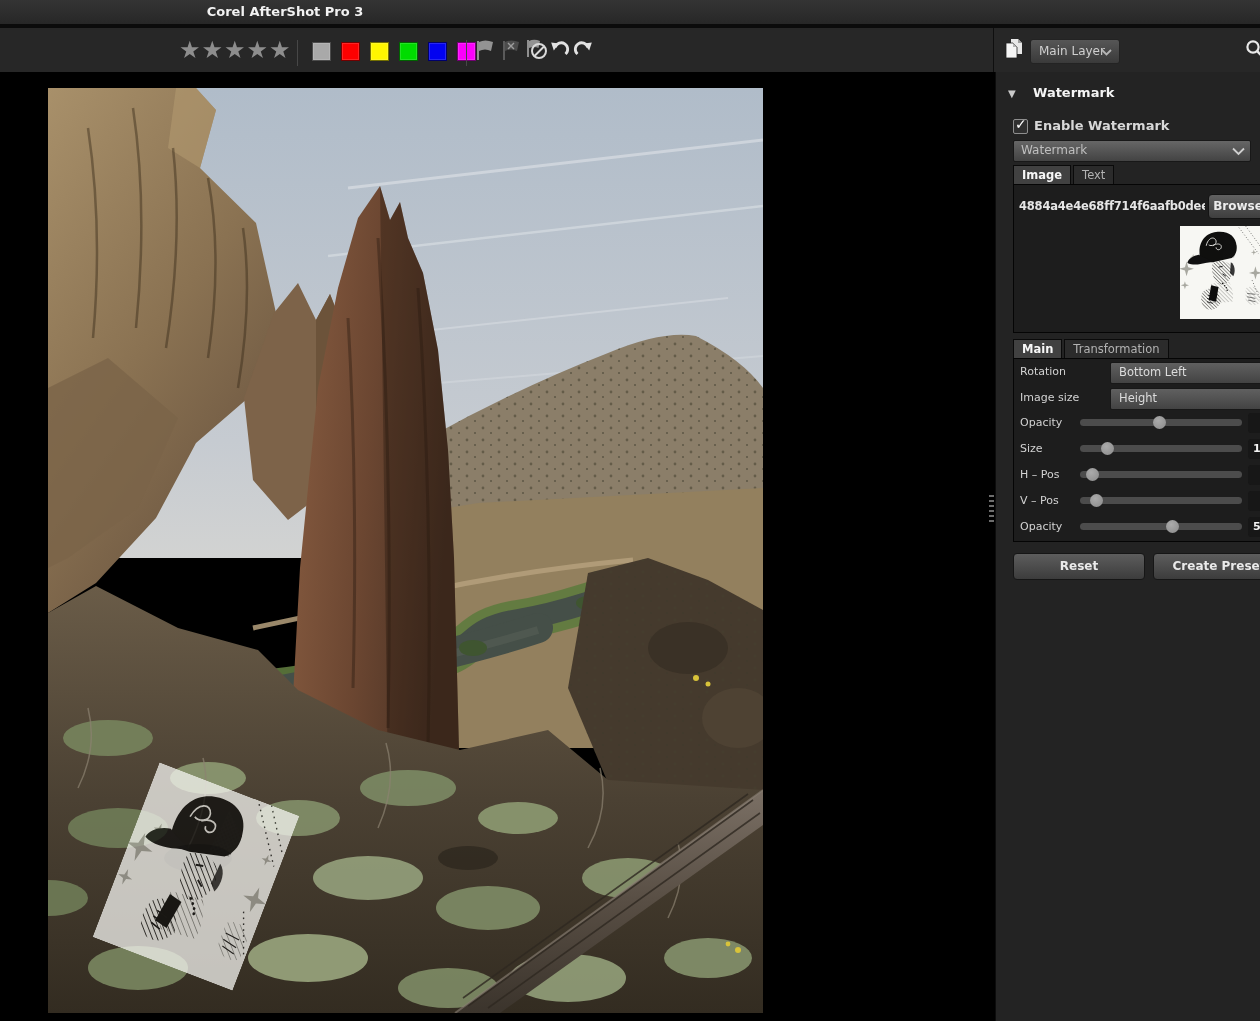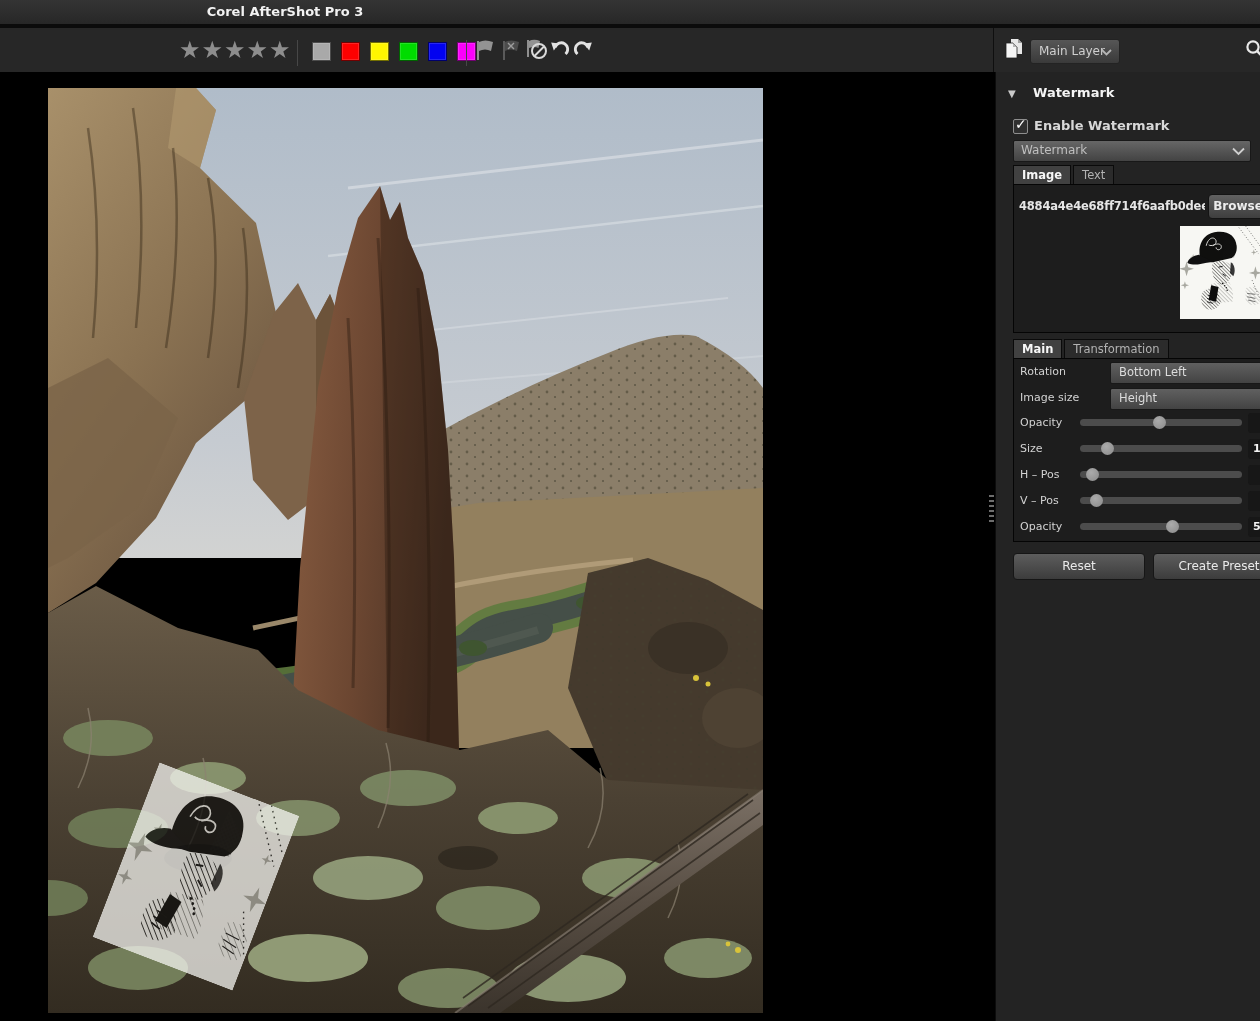--- a/index.html
+++ b/index.html
@@ -65,21 +65,21 @@
       background:linear-gradient(#606060,#434343);border:1px solid #181818;}
   .ctl-dd span{display:block;padding-left:8px;line-height:19px;font-size:11.5px;color:#dcdcdc;}
   .sl-track{position:absolute;left:66px;width:162px;top:6px;height:7px;border-radius:4px;background:#4c4c4c;}
   .sl-handle{position:absolute;top:-3px;width:13px;height:13px;border-radius:50%;
       background:radial-gradient(circle at 40% 35%,#ababab,#8a8a8a);}
   .sl-value{position:absolute;left:234px;top:0;width:42px;height:20px;border-radius:3px;background:#171717;
       line-height:20px;padding-left:5px;font-size:11px;font-weight:bold;color:#f2f2f2;}
   .sl-row{position:absolute;left:0;width:262px;height:20px;}
   .panel-button{position:absolute;top:481px;width:130px;height:25px;border-radius:4px;
       background:linear-gradient(#5d5d5d,#3c3c3c);border:1px solid #161616;
-      text-align:center;line-height:24px;font-size:12px;font-weight:normal;color:#eaeaea;}
+      text-align:center;line-height:24px;font-size:12px;font-weight:bold;color:#eaeaea;}
   #reset-button{left:17px;}
   #create-preset-button{left:157px;}
 </style>
 </head>
 <body>
 
 <div id="app">
 
   <svg width="0" height="0" style="position:absolute" aria-hidden="true">
     <defs>

